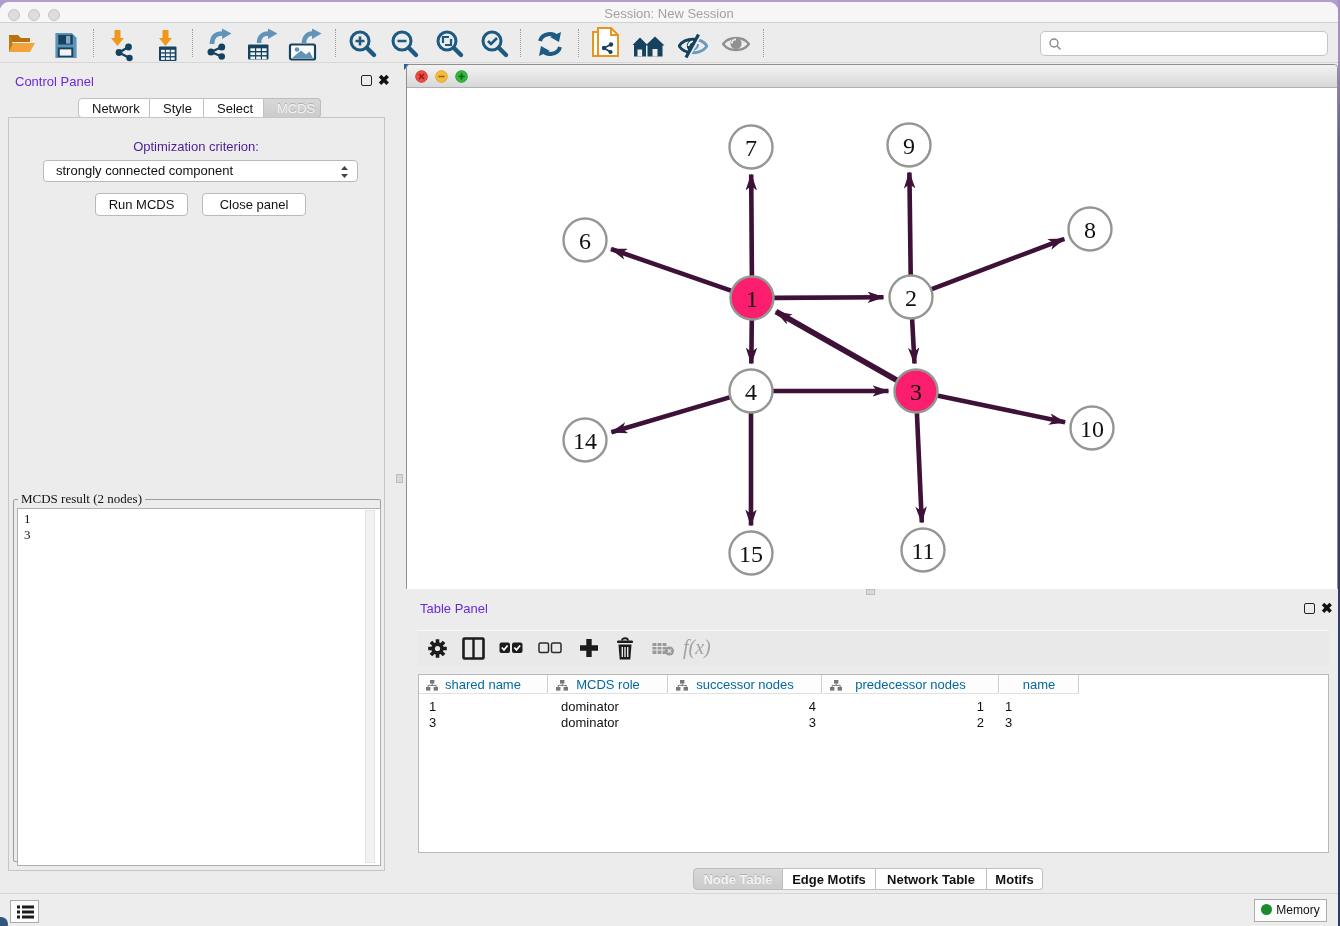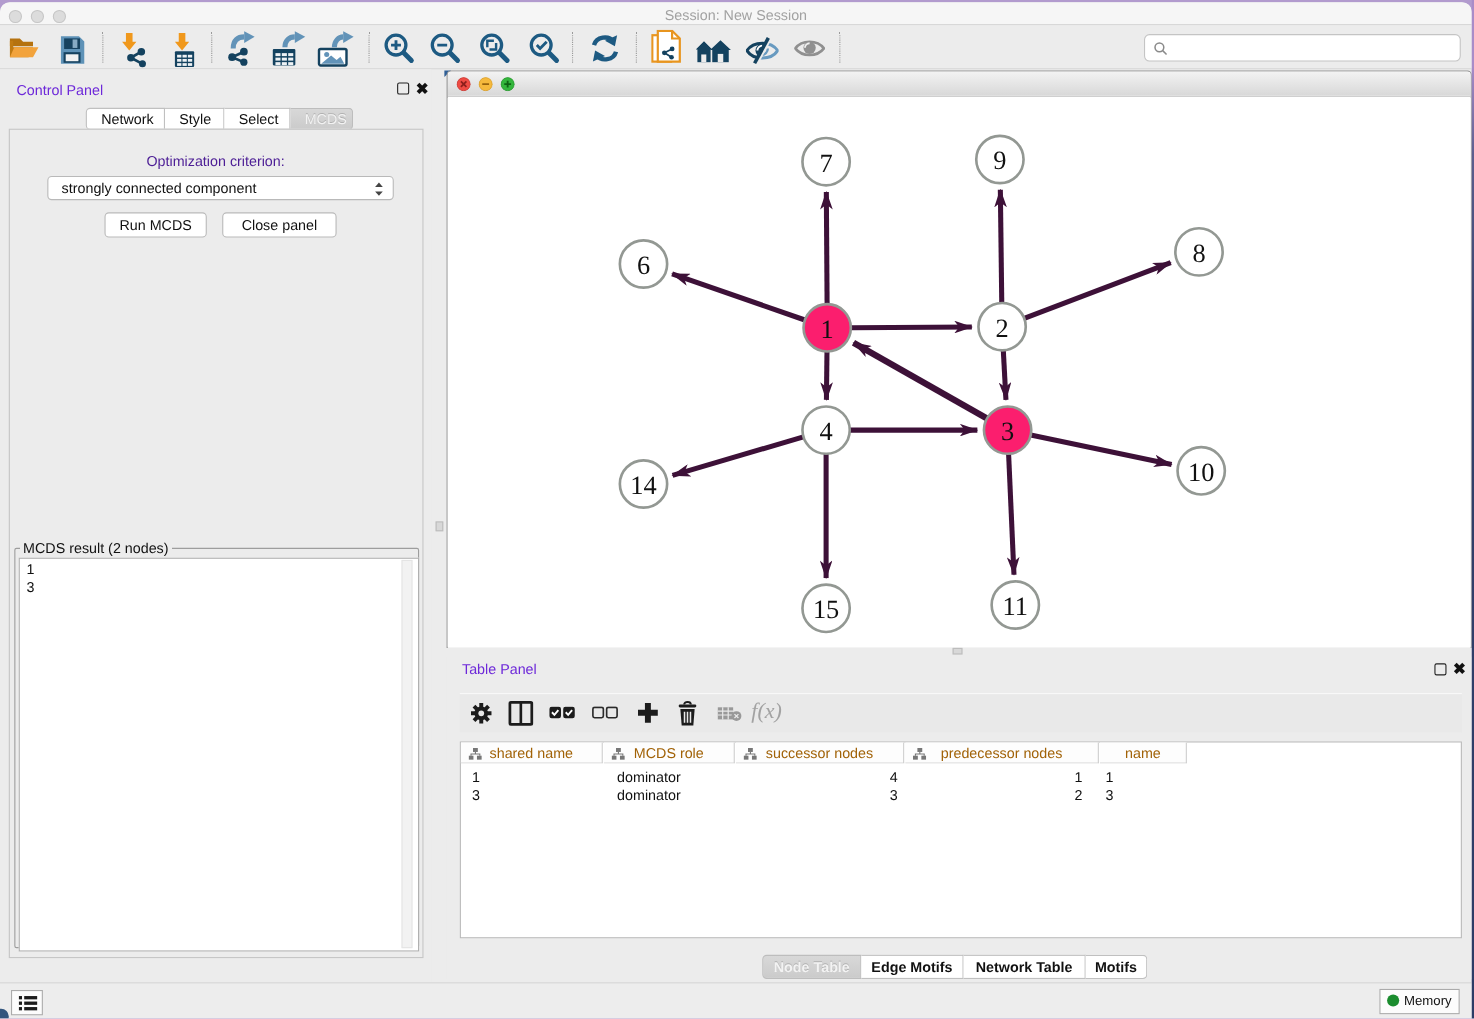--- a/index.html
+++ b/index.html
@@ -40,21 +40,21 @@
   #cpbody { position:absolute; left:8px; top:54px; width:377px; height:754px;
             border:1px solid #c6c6c6; background:#ececec; }
   #optlabel { position:absolute; top:76px; width:100%; text-align:center; font-size:13px; color:#4c1d95; }
   #dropdown { position:absolute; left:43px; top:97px; width:315px; height:22px; background:#fff;
               border:1px solid #b9b9b9; border-radius:4px; font-size:13px; color:#111;
               line-height:20px; padding-left:12px; }
   #dropdown svg { position:absolute; right:7px; top:3px; }
   .btn { position:absolute; top:130px; height:23px; background:#fff; border:1px solid #b9b9b9;
          border-radius:4px; font-size:13px; color:#111; text-align:center; line-height:21px; }
   #fieldset { position:absolute; left:13px; top:428px; width:368px; height:371px;
-              border:1px solid #9d9d9d; border-radius:2px; }
+              border:1px solid #9d9d9d; border-radius:2px;font-family:Liberation Serif, serif; }
   #fieldset legend { margin-left:4px; padding:0 3px; font-size:13px; color:#111; }
   #mcdslist { position:absolute; left:3px; top:1px; width:364px; height:358px; background:#fff;
               border:1px solid #b0b0b0; font-size:13px; color:#111; padding:2px 0 0 6px; line-height:16px; }
   #mcdsscroll { position:absolute; right:5px; top:1px; width:10px; height:353px; background:#f2f2f2;
                 border:1px solid #e4e4e4; }
   
   #netwin { position:absolute; left:406px; top:62px; width:932px; height:525px;
             border:1px solid #8f8f8f; border-radius:4px 4px 0 0; background:#fff; }
   #nettitle { position:absolute; left:0; top:0; width:100%; height:23px;
               background:linear-gradient(#f3f3f3,#d8d8d8); border-bottom:1px solid #b0b0b0;
@@ -62,21 +62,21 @@
   #nettitle .name { position:absolute; width:100%; text-align:center; top:4px; font-size:13px; color:#111; }
   .mtl { position:absolute; top:5px; width:13px; height:13px; border-radius:50%; }
   #netcanvas { position:absolute; left:0; top:24px; width:930px; height:500px; background:#fff; }
   
   #tpanel { position:absolute; left:406px; top:595px; width:932px; height:293px; background:#ececec; }
   #ttoolbar { position:absolute; left:12px; top:33px; width:911px; height:36px;
               background:#e9e9e9; border-top:1px solid #f8f8f8; }
   #ttable { position:absolute; left:12px; top:77px; width:911px; height:179px; background:#fff;
             border:1px solid #b9b9b9; font-size:13px; }
   .thead { position:absolute; top:0; height:19px; background:#fdfdfd; border-right:1px solid #cfcfcf;
-           border-bottom:1px solid #e0e0e0; text-align:center; font-size:13px; color:#a16207; padding-top:2px; }
+           border-bottom:1px solid #e0e0e0; text-align:center; font-size:13px; color:#0369a1; padding-top:2px; }
   .thead svg.hi { position:absolute; left:7px; top:5px; }
   .tcell { position:absolute; font-size:13px; color:#111; }
   #ttabs { position:absolute; left:0; width:100%; top:271px; height:22px; text-align:center; }
   #ttabsin { display:inline-flex; height:22px; font-size:13px; font-weight:bold; position:relative; left:-4px; }
   
   #statusbar { position:absolute; left:0; top:891px; width:100%; height:33px; background:#ededed;
                border-top:1px solid #d6d6d6; }
   #listbtn { position:absolute; left:10px; top:6px; width:29px; height:23px; background:#fcfcfc;
              border:1px solid #ababab; }
   #membtn { position:absolute; right:11px; top:5px; width:73px; height:23px; background:#fcfcfc;

